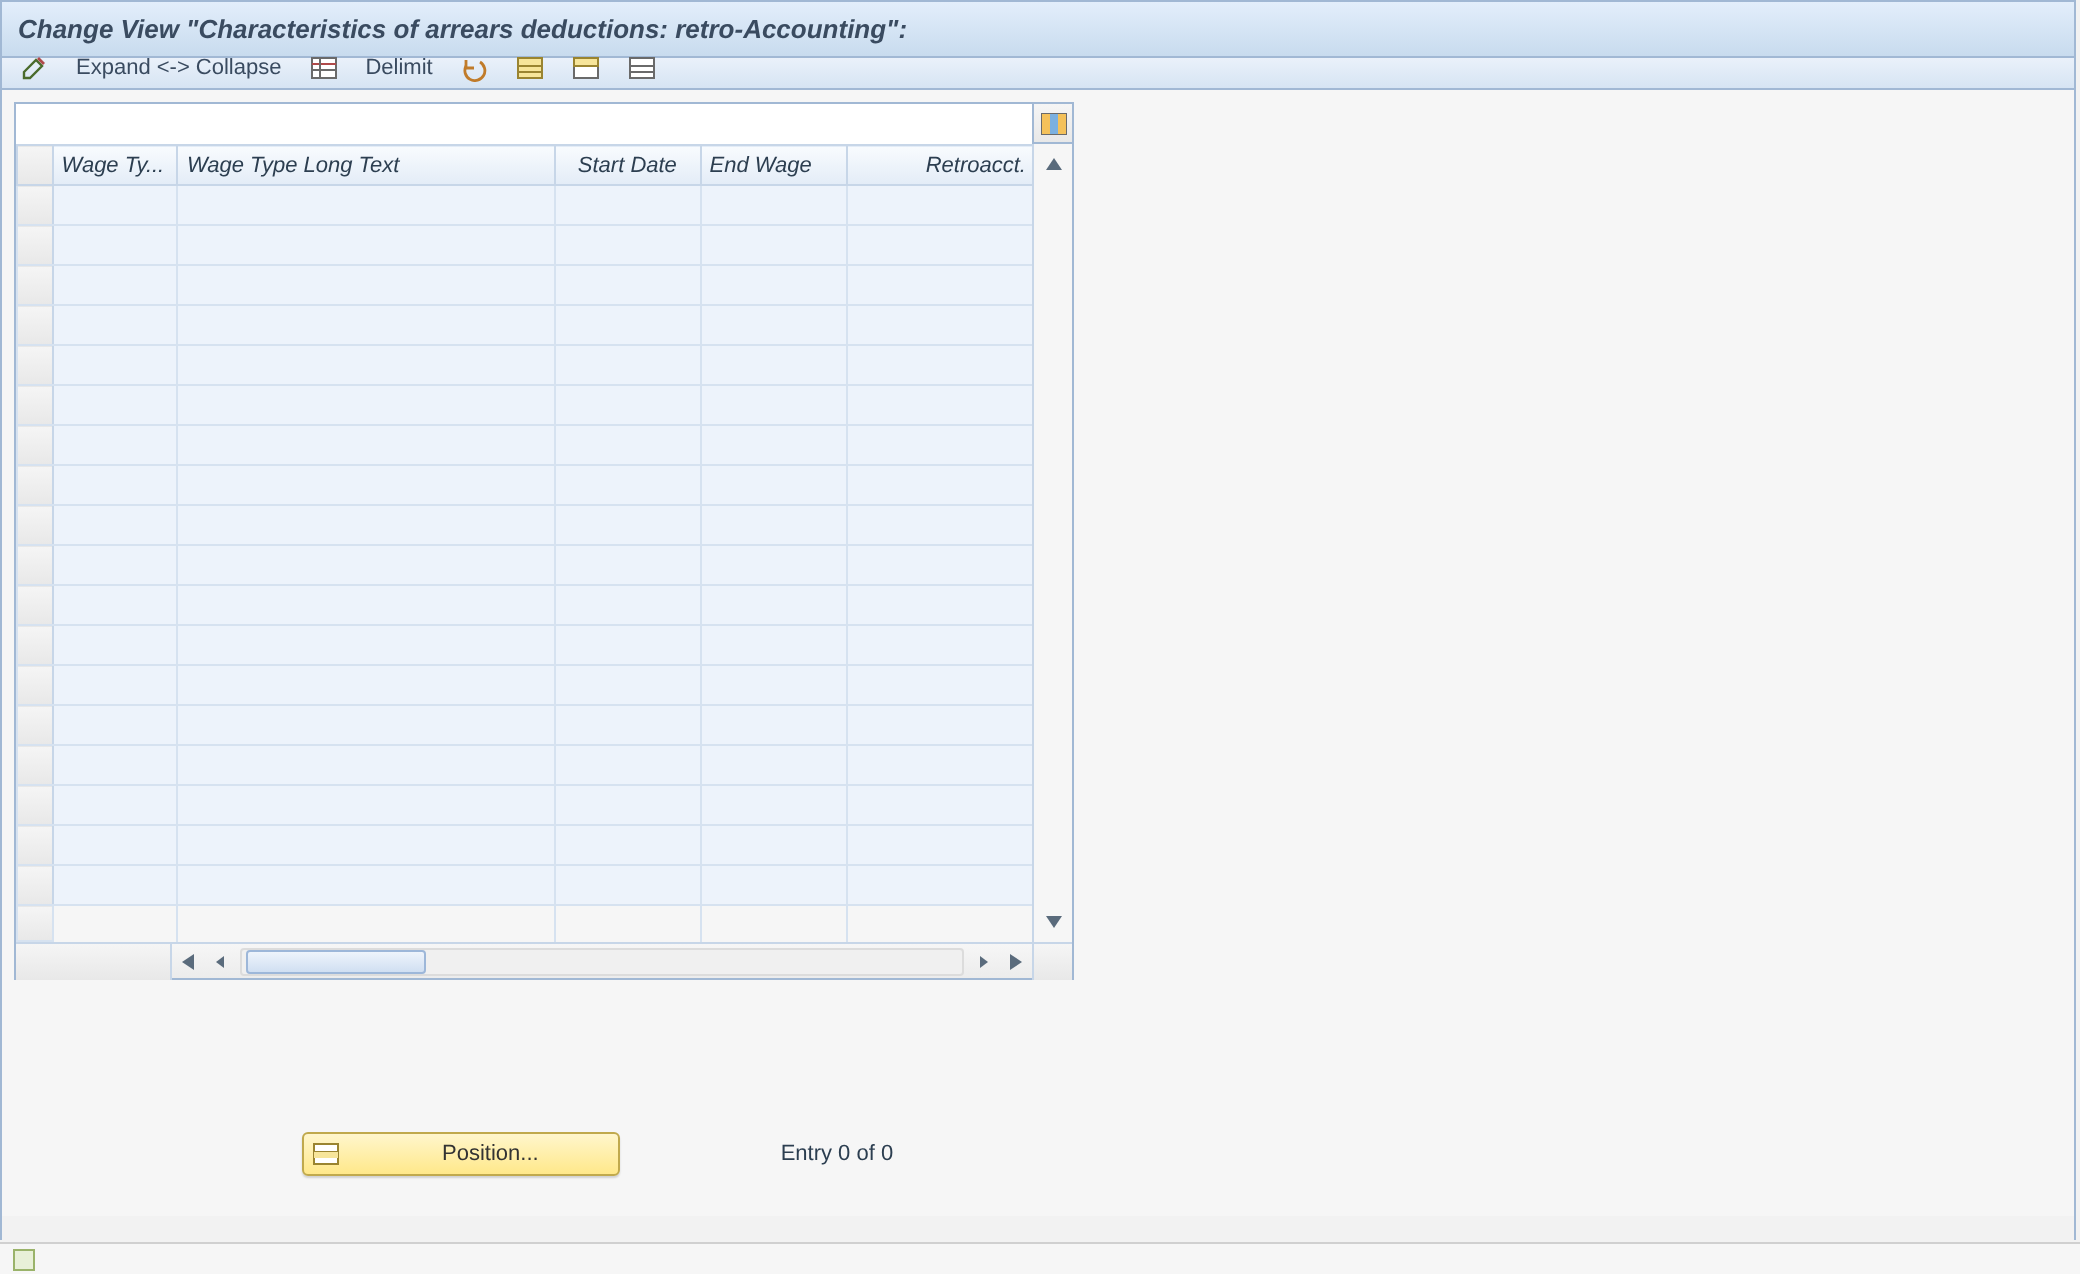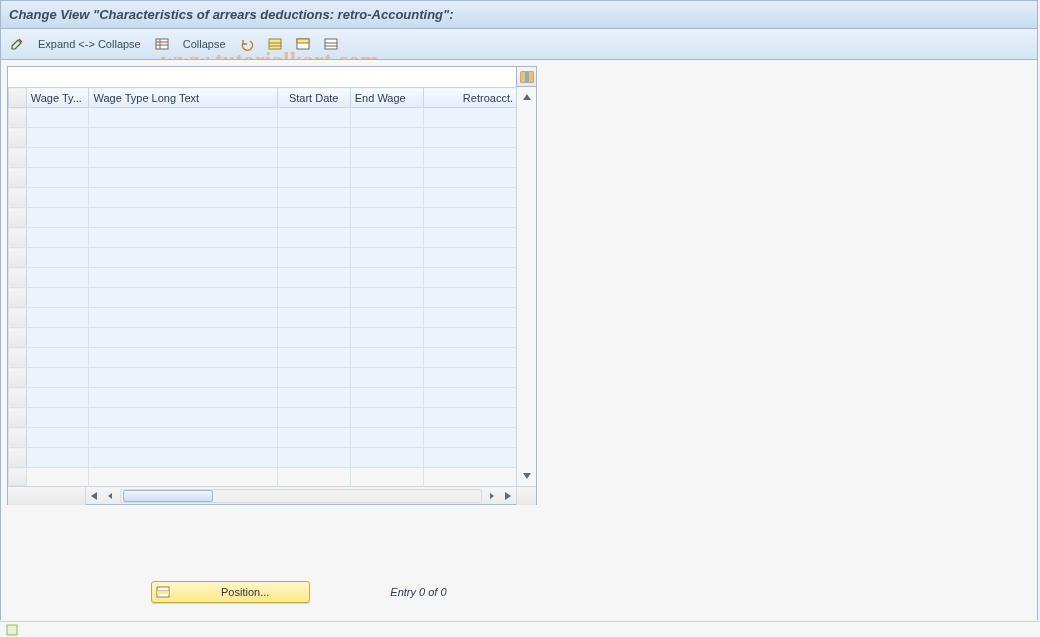--- a/index.html
+++ b/index.html
@@ -1,44 +1,44 @@
 <!DOCTYPE html>
 <html><head>
 <meta charset="utf-8">
 <style>
   * { box-sizing: border-box; margin: 0; padding: 0; }
   html, body { width: 1040px; height: 637px; font-family: Arial, Helvetica, sans-serif; font-size: 11px; background: #f2f2f2; overflow: hidden; position: relative; }
   .main-wrap { border: 1px solid #a1b8d4; border-bottom: none; width: 1038px; height: 620px; position: relative; top: 0; left: 0; }
   .title-bar { background: linear-gradient(#e3eefb, #c8dbee); border-bottom: 1px solid #a1b8d4; height: 28px; line-height: 28px; padding-left: 8px; font-style: italic; font-weight: bold; font-size: 13px; color: #3a4b60; }
-  .app-toolbar { background: linear-gradient(#eaf1fa, #d6e4f3); border-bottom: 1px solid #a1b8d4; height: 31px; display: flex; align-items: center; gap: 4px; padding-left: 4px; }
+  .app-toolbar { background: linear-gradient(#eaf1fa, #d6e4f3); border-bottom: 1px solid #a1b8d4; height: 16px; display: flex; align-items: flex-end; gap: 4px; padding-left: 4px; }
   .toolbar-btn { display: inline-flex; align-items: center; justify-content: center; height: 20px; min-width: 20px; padding: 0 4px; gap: 4px; border: 1px solid transparent; border-radius: 3px; cursor: pointer; }
   .toolbar-label { color: #3a4b60; font-size: 11px; }
   .content-area { position: relative; padding: 6px; background: #f6f6f6; height: calc(100% - 56px); }
   .grid-container { width: 530px; border: 1px solid #a1b8d4; background: #fff; position: relative; }
   .grid-header-right { float: right; width: 20px; height: 20px; border-left: 1px solid #a1b8d4; border-bottom: 1px solid #a1b8d4; background: linear-gradient(#f5f5f5,#e8e8e8); display: flex; align-items: center; justify-content: center; cursor: pointer; }
   .grid-header-right svg { display: block; }
-  table.grid { border-collapse: collapse; width: 510px; table-layout: fixed; }
+  table.grid { border-collapse: collapse; width: 510px; table-layout: fixed; font-style: italic; }
   table.grid th { background: linear-gradient(#f8fbfe,#e3ecf7); border: 1px solid #c7d6e8; height: 20px; text-align: left; padding: 0 4px; font-weight: normal; color: #2c3e50; white-space: nowrap; overflow: hidden; text-overflow: ellipsis; font-size: 11px; }
   table.grid th.sel-col { width: 17px; background: linear-gradient(#f5f5f5,#e8e8e8); }
   table.grid td { border: 1px solid #d6e2f0; height: 20px; background: #edf3fb; }
   table.grid td.sel-cell { width: 17px; background: linear-gradient(#f5f5f5,#e8e8e8); border-right: 1px solid #c7d6e8; }
   tr.filler-row td { background: #f6f6f6; border: none; border-right: 1px solid #d6e2f0; height: 18px; }
   tr.filler-row td.sel-cell { background: linear-gradient(#f5f5f5,#e8e8e8); border: 1px solid #d6e2f0; }
   .h-scroll { height: 18px; display: flex; align-items: center; background: linear-gradient(#f6f6f6,#ececec); border-top: 1px solid #c7d6e8; }
   .h-scroll .arrow-btn { width: 16px; height: 16px; display: flex; align-items: center; justify-content: center; cursor: pointer; }
   .h-scroll .track { flex: 1; height: 14px; background: #f0f0f0; border: 1px solid #dcdcdc; border-radius: 2px; margin: 0 2px; position: relative; }
   .h-scroll .thumb { position: absolute; left: 2px; top: 0; width: 90px; height: 12px; background: linear-gradient(#eef4fc,#d0dff2); border: 1px solid #9db7d9; border-radius: 2px; cursor: pointer; }
   .v-scroll { position: absolute; right: 0; top: 20px; width: 20px; bottom: 18px; border-left: 1px solid #c7d6e8; background: #f6f6f6; display: flex; flex-direction: column; align-items: center; }
   .v-scroll .arrow-btn { width: 16px; height: 16px; display: flex; align-items: center; justify-content: center; cursor: pointer; margin: 2px 0; }
   .v-scroll .track { flex: 1; width: 14px; }
   .bottom-section { position: absolute; left: 6px; bottom: 6px; display: flex; align-items: center; gap: 80px; }
   .position-btn { display: flex; align-items: center; height: 22px; background: linear-gradient(#fff6cc,#ffe88a); border: 1px solid #c0a94d; border-radius: 3px; padding: 0 40px 0 4px; gap: 10px; cursor: pointer; box-shadow: 0 1px 1px rgba(0,0,0,0.15); }
   .position-btn .icon-slot { width: 14px; height: 14px; }
   .position-btn .lbl { color: #333; padding-left: 41px; }
-  .entry-text { color: #2c3e50; font-style: italic; }
+  .entry-text { color: #2c3e50; }
   .watermark { position: absolute; top: 46px; left: 160px; font-size: 22px; color: rgba(225,155,90,0.55); font-family: Georgia, serif; font-weight: bold; pointer-events: none; letter-spacing: 0.5px; }
   .status-bar { position: absolute; left: 0; right: 0; bottom: 0; height: 16px; background: #f6f6f6; border-top: 1px solid #d0d0d0; display: flex; align-items: center; padding-left: 6px; gap: 6px; }
   .hscroll-gap { width: 78px; height: 18px; background: linear-gradient(#f5f5f5,#e8e8e8); border-right: 1px solid #c7d6e8; flex: none; }
   .hscroll-pad-r { width: 20px; height: 18px; background: linear-gradient(#f5f5f5,#e8e8e8); border-left: 1px solid #c7d6e8; flex: none; }
 </style>
 </head>
 <body>
 
 <div class="main-wrap">
   <div class="title-bar">Change View "Characteristics of arrears deductions: retro-Accounting":</div>
@@ -55,21 +55,21 @@
     </div>
     <div class="toolbar-btn">
       <svg width="14" height="14" viewBox="0 0 14 14">
           <rect x="1" y="2" width="12" height="10" fill="#fff" stroke="#6a6a6a"></rect>
           <line x1="1" y1="5" x2="13" y2="5" stroke="#b04a4a"></line>
           <line x1="1" y1="8" x2="13" y2="8" stroke="#6a6a6a"></line>
           <line x1="5" y1="2" x2="5" y2="12" stroke="#6a6a6a"></line>
         </svg>
     </div>
     <div class="toolbar-btn">
-      <span class="toolbar-label">Collapse</span>
+      <span class="toolbar-label">Delimit</span>
     </div>
     <div class="toolbar-btn">
       <svg width="14" height="14" viewBox="0 0 14 14">
           <path d="M10 4 A5 5 0 1 1 3 6" fill="none" stroke="#c07b2a" stroke-width="1.4"></path>
           <path d="M3 3 L3 7 L7 7" fill="none" stroke="#c07b2a" stroke-width="1.4"></path>
         </svg>
     </div>
     <div class="toolbar-btn">
       <svg width="14" height="14" viewBox="0 0 14 14">
           <rect x="1" y="2" width="12" height="10" fill="#f7e59a" stroke="#9a8430"></rect>

